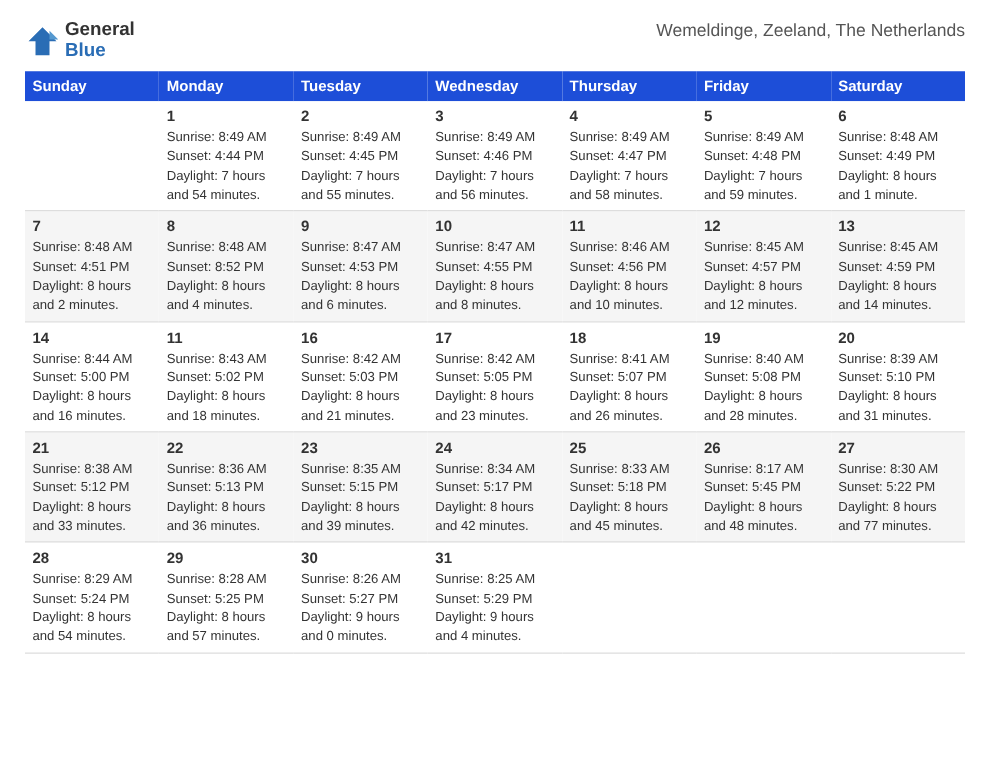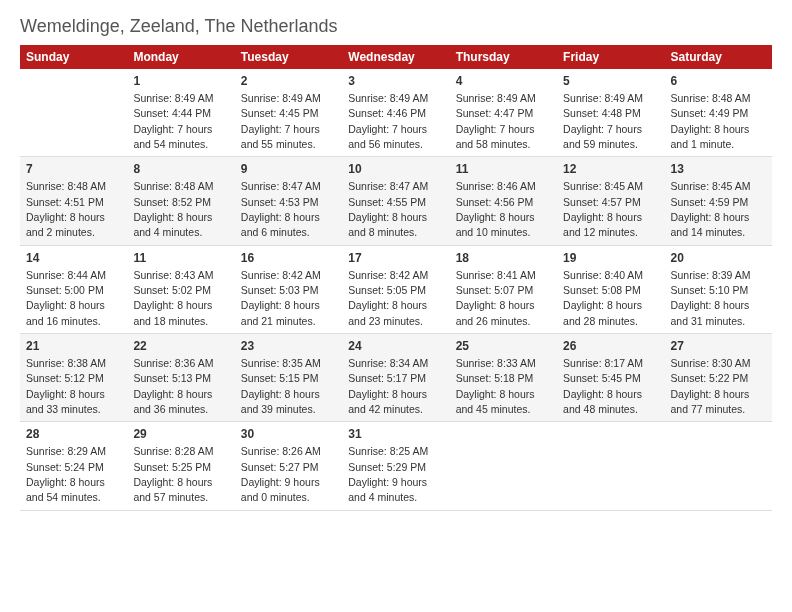--- a/index.html
+++ b/index.html
@@ -32,30 +32,30 @@
     .title-area {
       text-align: right;
     }
     .main-title {
       font-size: 32px;
       font-weight: normal;
       color: #333;
       line-height: 1.1;
     }
     .subtitle {
-      font-size: 18px;
+      font-size: 14px;
       color: #555;
     }
     table {
       width: 100%;
       border-collapse: collapse;
       font-size: 11px;
     }
     thead th {
-      background-color: #b91c1c;
+      background-color: #1d4ed8;
       color: #fff;
       padding: 5px 6px;
       text-align: left;
       font-size: 12px;
       font-weight: bold;
     }
     tbody tr {
       border-bottom: 1px solid #ddd;
     }
     tbody tr:nth-child(even) {
@@ -80,20 +80,30 @@
     .cell-info {
       font-size: 10.5px;
       color: #333;
     }
   </style>
 </head>
 <body>
 
 <div class="page">
   <div class="header-row">
+    <div class="logo">
+      <svg class="logo-icon" viewBox="0 0 40 40">
+        <polygon points="20,4 36,20 28,20 28,36 12,36 12,20 4,20" fill="#2a6db5"></polygon>
+        <polygon points="28,8 38,18 28,18" fill="#5599d0"></polygon>
+      </svg>
+      <div>
+        <div style="font-size:15px;font-weight:bold;color:#333;line-height:1.1">General</div>
+        <div style="font-size:15px;font-weight:bold;color:#2a6db5;line-height:1.1">Blue</div>
+      </div>
+    </div>
     <div class="title-area">
       <div class="subtitle">Wemeldinge, Zeeland, The Netherlands</div>
     </div>
   </div>
 
   <table>
     <thead>
       <tr>
         <th>Sunday</th>
         <th>Monday</th>

